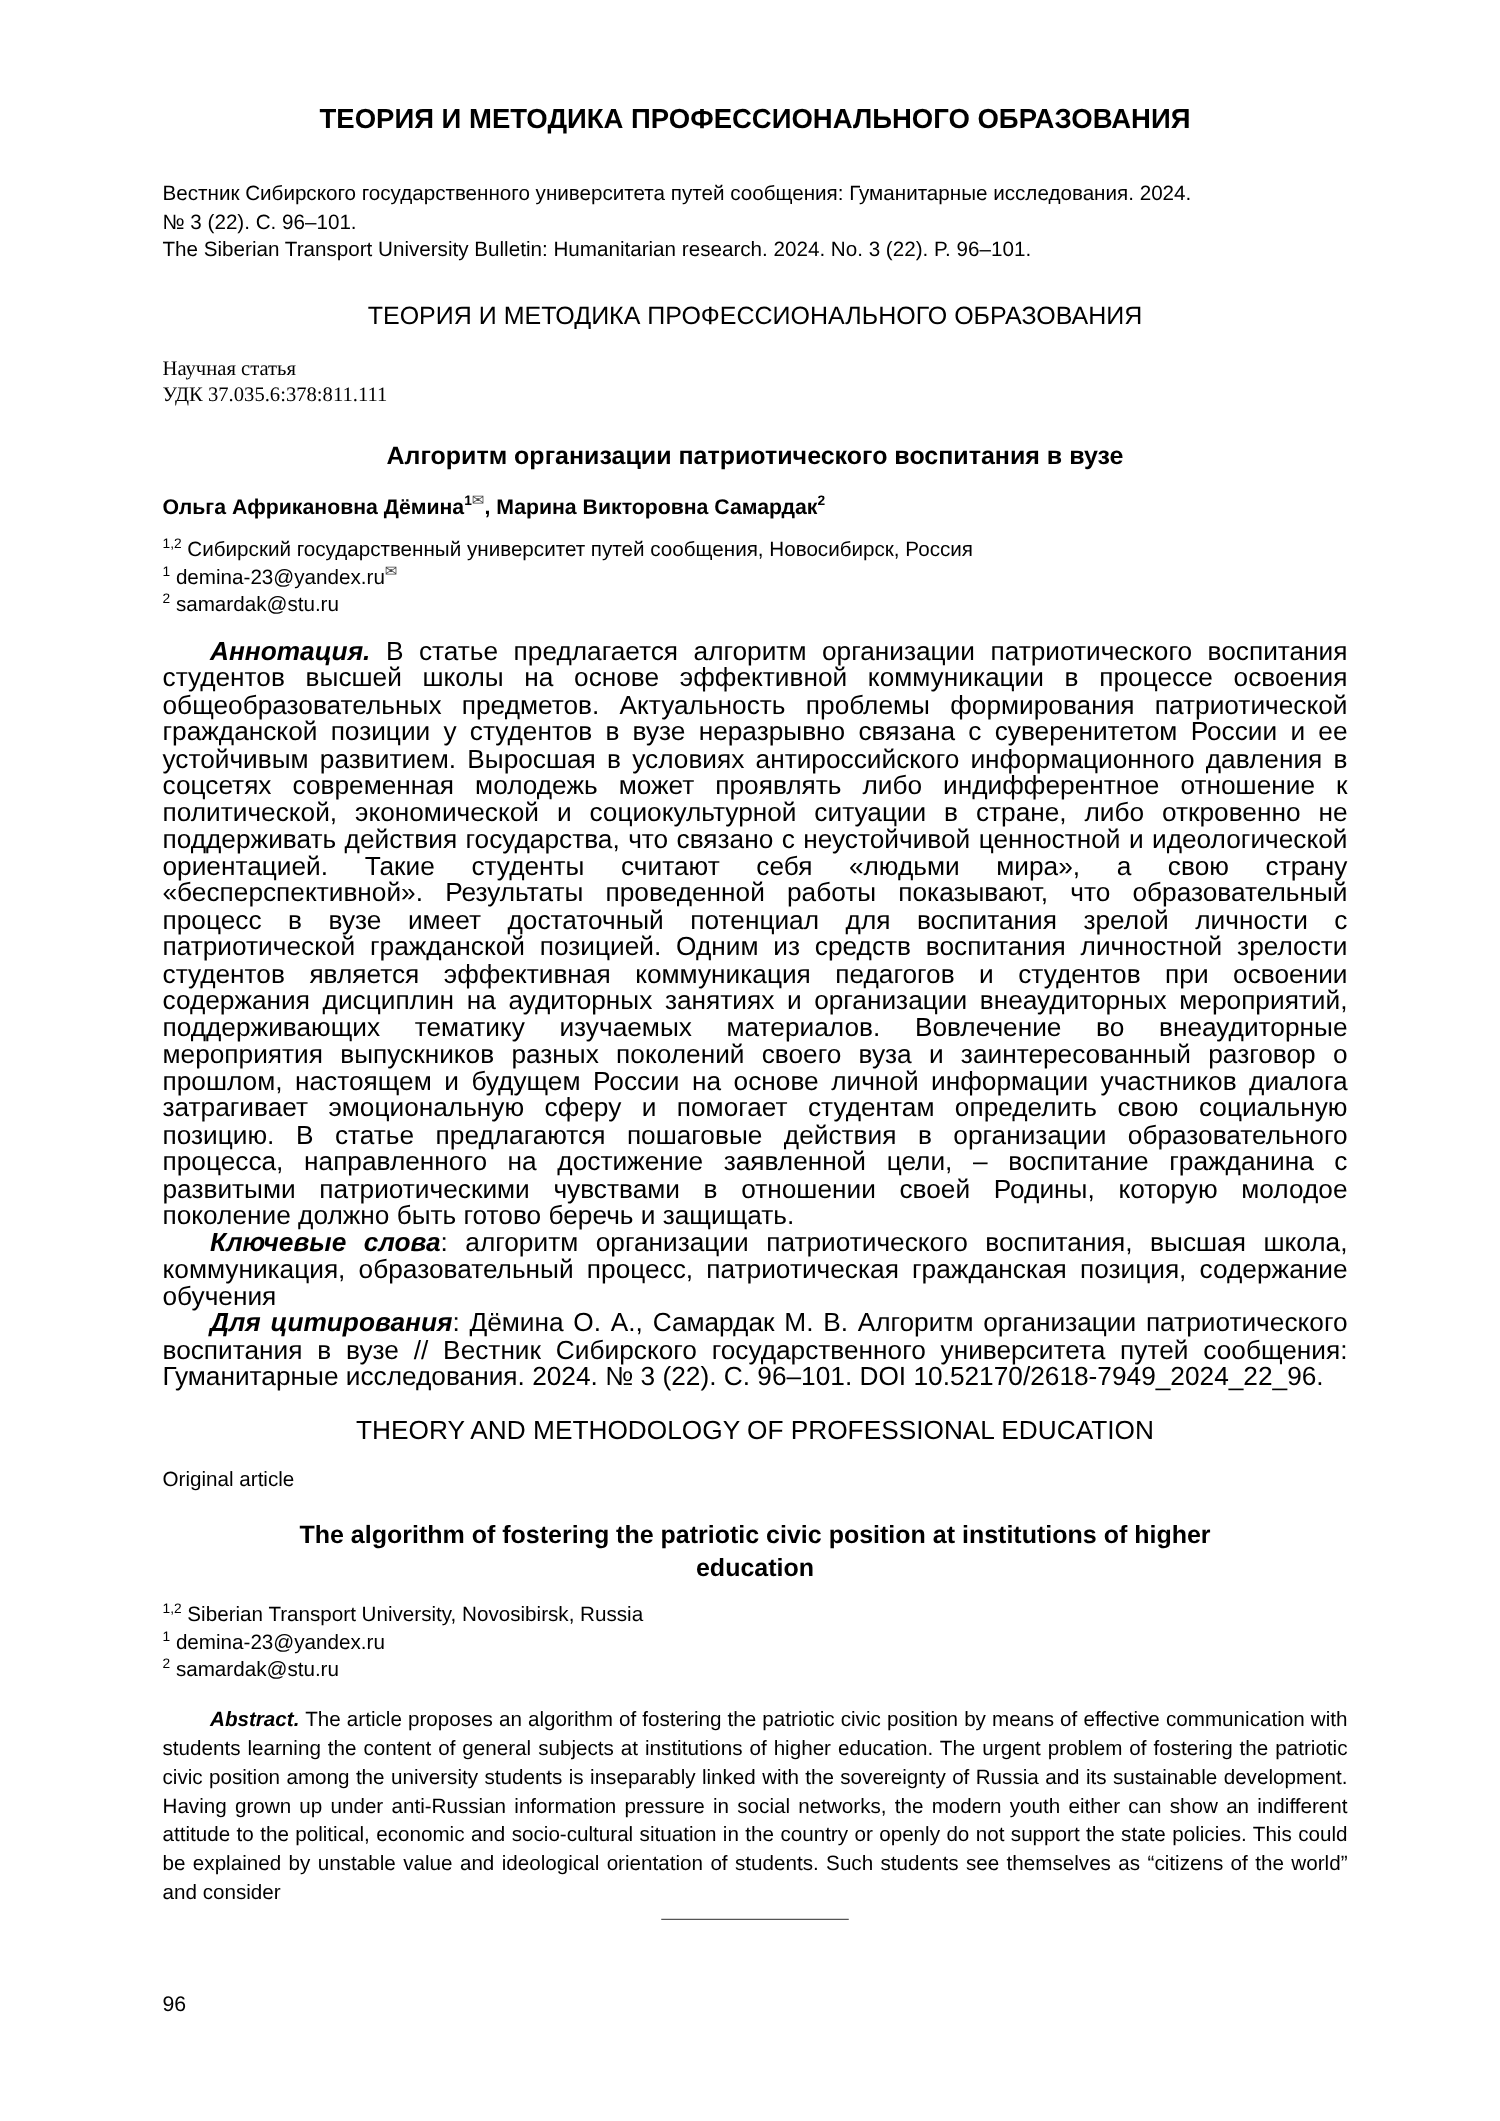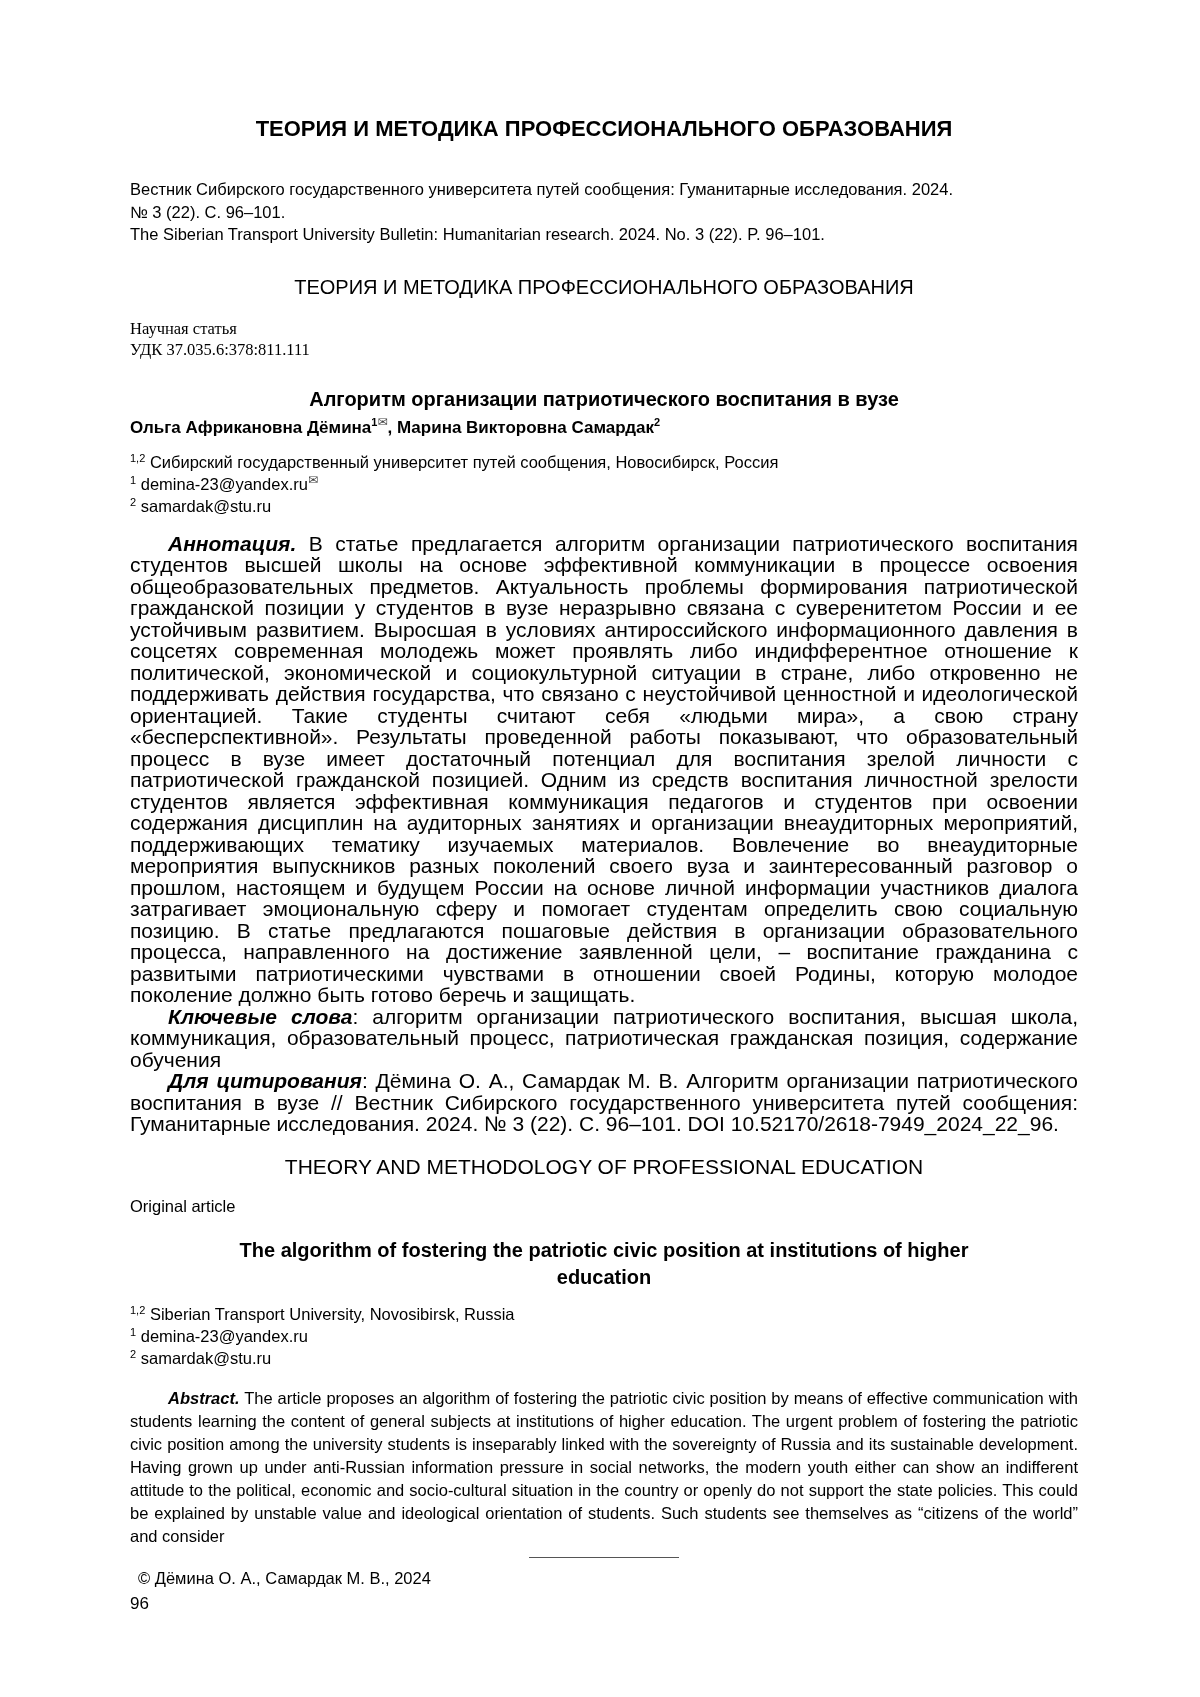--- a/index.html
+++ b/index.html
@@ -6,21 +6,21 @@
   body {
     width: 1200px;
     height: 1697px;
     background: #ffffff;
     color: #000000;
     font-family: "Liberation Sans", "DejaVu Sans", sans-serif;
     position: relative;
     overflow: hidden;
   }
   .content {
-    padding: 116px 122px 0 130px;
+    padding: 82px 122px 0 130px;
   }
   .running-head {
     font-size: 22px;
     font-weight: bold;
     text-align: center;
     line-height: 26px;
   }
   .journal-block {
     margin-top: 36px;
     font-size: 16.5px;
@@ -41,21 +41,21 @@
   }
   .meta-block p { margin: 0; }
   .title-ru {
     margin: 26px 0 0 0;
     font-size: 20px;
     font-weight: bold;
     text-align: center;
     line-height: 26px;
   }
   .authors {
-    margin: 4px 0 0 0;
+    margin: 16px 0 0 0;
     font-size: 17px;
     font-weight: bold;
     line-height: 23px;
   }
   .affil-block {
     margin-top: 12px;
     font-size: 16.5px;
     line-height: 22px;
   }
   .affil-block p { margin: 0; }
@@ -169,17 +169,16 @@
   <div class="affil-block">
     <p><sup class="sup">1,2</sup><span> Siberian Transport University, Novosibirsk, Russia</span></p>
     <p><sup class="sup">1</sup><span> demina-23@yandex.ru</span></p>
     <p><sup class="sup">2</sup><span> samardak@stu.ru</span></p>
   </div>
 
   <p class="para-en abstract-en"><b><i>Abstract.</i></b><span> The article proposes an algorithm of fostering the patriotic civic position by means of effective communication with students learning the content of general subjects at institutions of higher education. The urgent problem of fostering the patriotic civic position among the university students is inseparably linked with the sovereignty of Russia and its sustainable development. Having grown up under anti-Russian information pressure in social networks, the modern youth either can show an indifferent attitude to the political, economic and socio-cultural situation in the country or openly do not support the state policies. This could be explained by unstable value and ideological orientation of students. Such students see themselves as “citizens of the world” and consider</span></p>
 
   <hr class="footnote-rule">
 
-  <p class="copyright">© Дёмина О. А., Самардак М. В., 2024</p>
 
 </div>
 
 <div class="page-number">96</div>
 
 </body></html>

